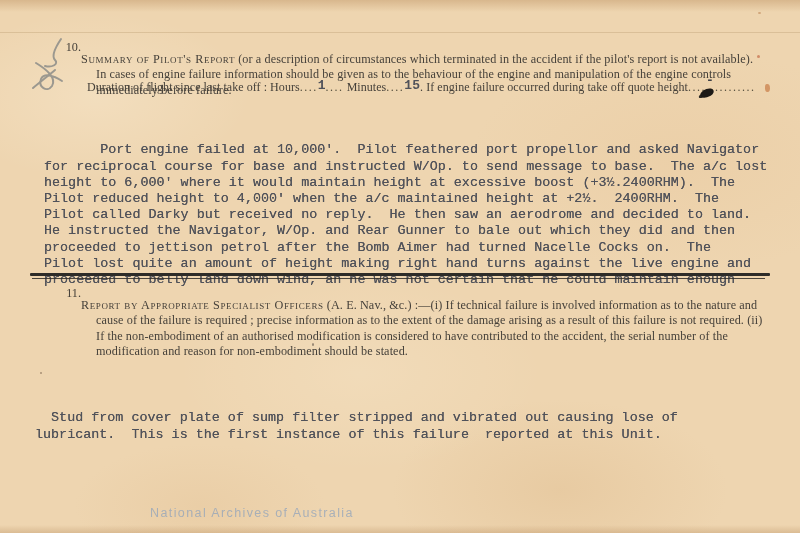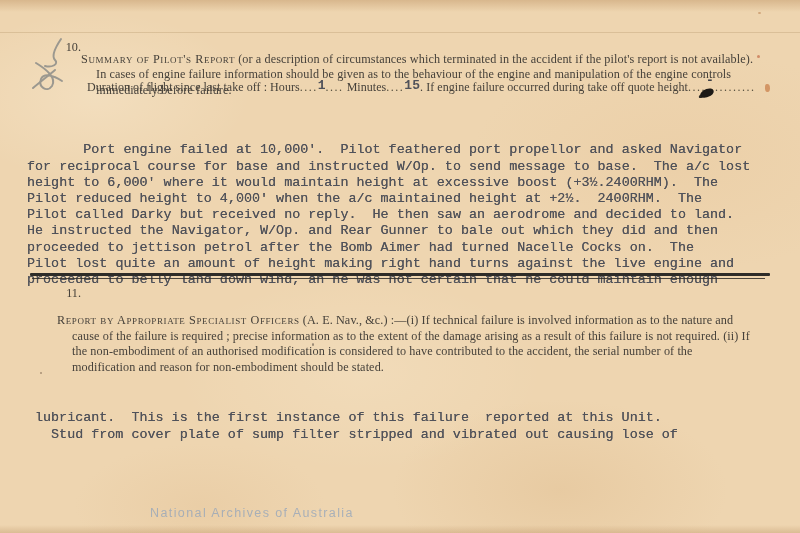--- a/index.html
+++ b/index.html
@@ -95,37 +95,37 @@
       <span class="smallcaps">Summary of Pilot's Report</span>
       <span>(or a description of circumstances which terminated in the accident if the pilot's report is not available).  In cases of engine failure information should be given as to the behaviour of the engine and manipulation of the engine controls immediately before failure.</span>
     </div>
   </div>
 
   <div class="duration-line">
     <span>Duration of flight since last take off :  Hours</span><span class="dots">....</span><span class="typed-val">1</span><span class="dots">....</span>
     <span>Minutes</span><span class="dots">....</span><span class="typed-val">15</span><span>.</span><span>  If engine failure occurred during take off quote height</span><span class="height-fill"><span class="dots">...............</span><span class="typed-dash">-</span><span class="ink-blot"></span></span>
   </div>
 
-  <div class="typed-block" style="left:27px;top:110px;width:740px;">
+  <div class="typed-block" style="left:44px;top:110px;width:740px;">
     <div><div class="tline">       Port engine failed at 10,000'.  Pilot feathered port propellor and asked Navigator</div><div class="tline">for reciprocal course for base and instructed W/Op. to send message to base.  The a/c lost</div><div class="tline">height to 6,000' where it would maintain height at excessive boost (+3½.2400RHM).  The</div><div class="tline">Pilot reduced height to 4,000' when the a/c maintained height at +2½.  2400RHM.  The</div><div class="tline">Pilot called Darky but received no reply.  He then saw an aerodrome and decided to land.</div><div class="tline">He instructed the Navigator, W/Op. and Rear Gunner to bale out which they did and then</div><div class="tline">proceeded to jettison petrol after the Bomb Aimer had turned Nacelle Cocks on.  The</div><div class="tline">Pilot lost quite an amount of height making right hand turns against the live engine and</div><div class="tline">proceeded to belly land down wind, an he was not certain that he could maintain enough</div></div>
   </div>
 
   <div class="heavy-rule rule-1"></div>
   <div class="heavy-rule rule-2"></div>
 
-  <div class="form-section" style="left:57px;top:286px;width:710px;flex-direction:column;">
+  <div class="form-section" style="left:57px;top:286px;width:710px;">
     <div class="sec-num">11.</div>
     <div class="sec-body" style="width:680px;">
       <span class="smallcaps">Report by Appropriate Specialist Officers</span>
       <span>(A. E. Nav., &amp;c.) :—(i)  If technical failure is involved information as to the nature and cause of the failure is required ;  precise information as to the extent of the damage arising as a result of this failure is not required.   (ii)  If the non-embodiment of an authorised modification is considered to have contributed to the accident, the serial number of the modification and reason for non-embodiment should be stated.</span>
     </div>
   </div>
 
   <div class="typed-block" style="left:35px;top:375px;width:740px;line-height:17px;">
-    <div><div class="tline" style="height:17px;">lubricant.  This is the first instance of this failure  reported at this Unit.</div><div class="tline" style="height:17px;">  Stud from cover plate of sump filter stripped and vibrated out causing lose of</div></div>
+    <div><div class="tline" style="height:17px;">  Stud from cover plate of sump filter stripped and vibrated out causing lose of</div><div class="tline" style="height:17px;">lubricant.  This is the first instance of this failure  reported at this Unit.</div></div>
   </div>
 
   <div class="watermark wm-left">National Archives of Australia</div>
   <div class="watermark wm-right">NAA. A9301, 426321</div>
 
   <div class="speck s1"></div>
   <div class="speck s2"></div>
   <div class="speck s3"></div>
   <div class="speck s4"></div>
   <div class="speck s5"></div>

